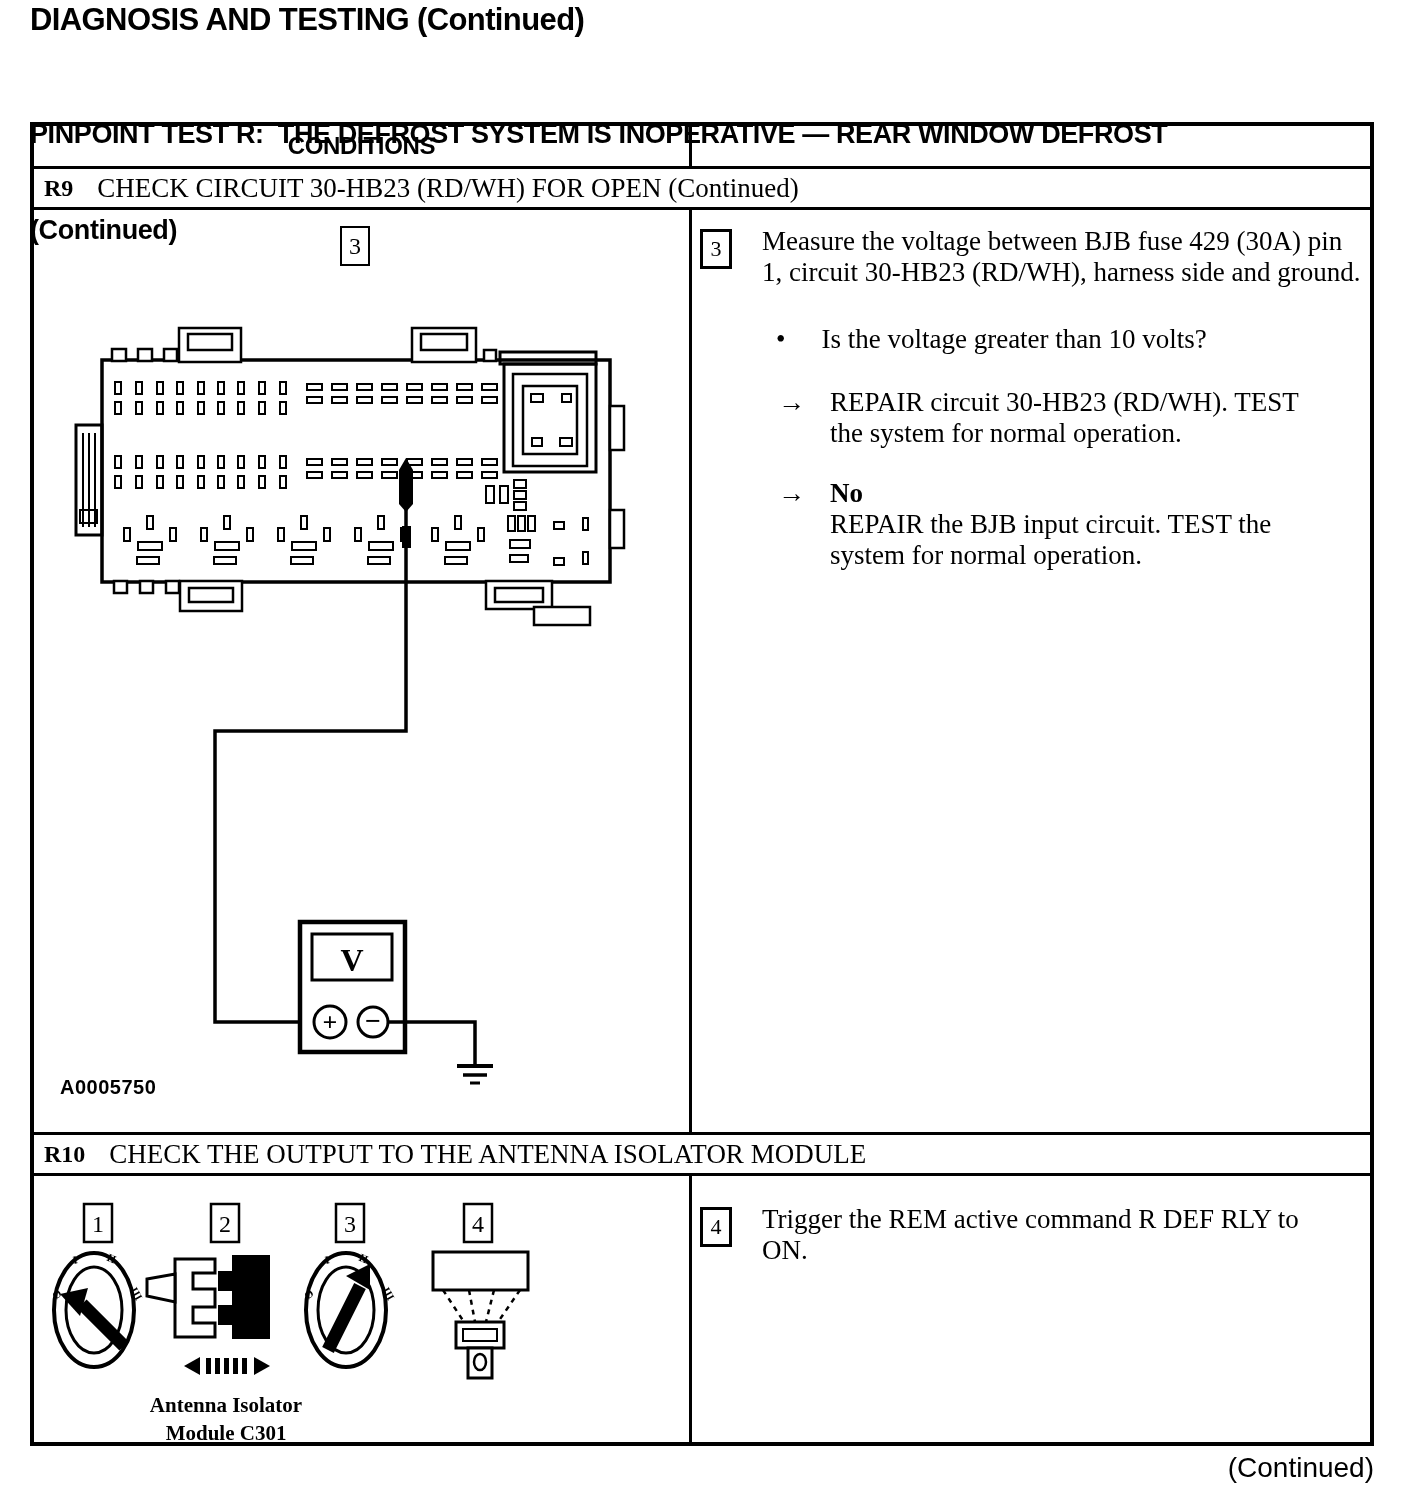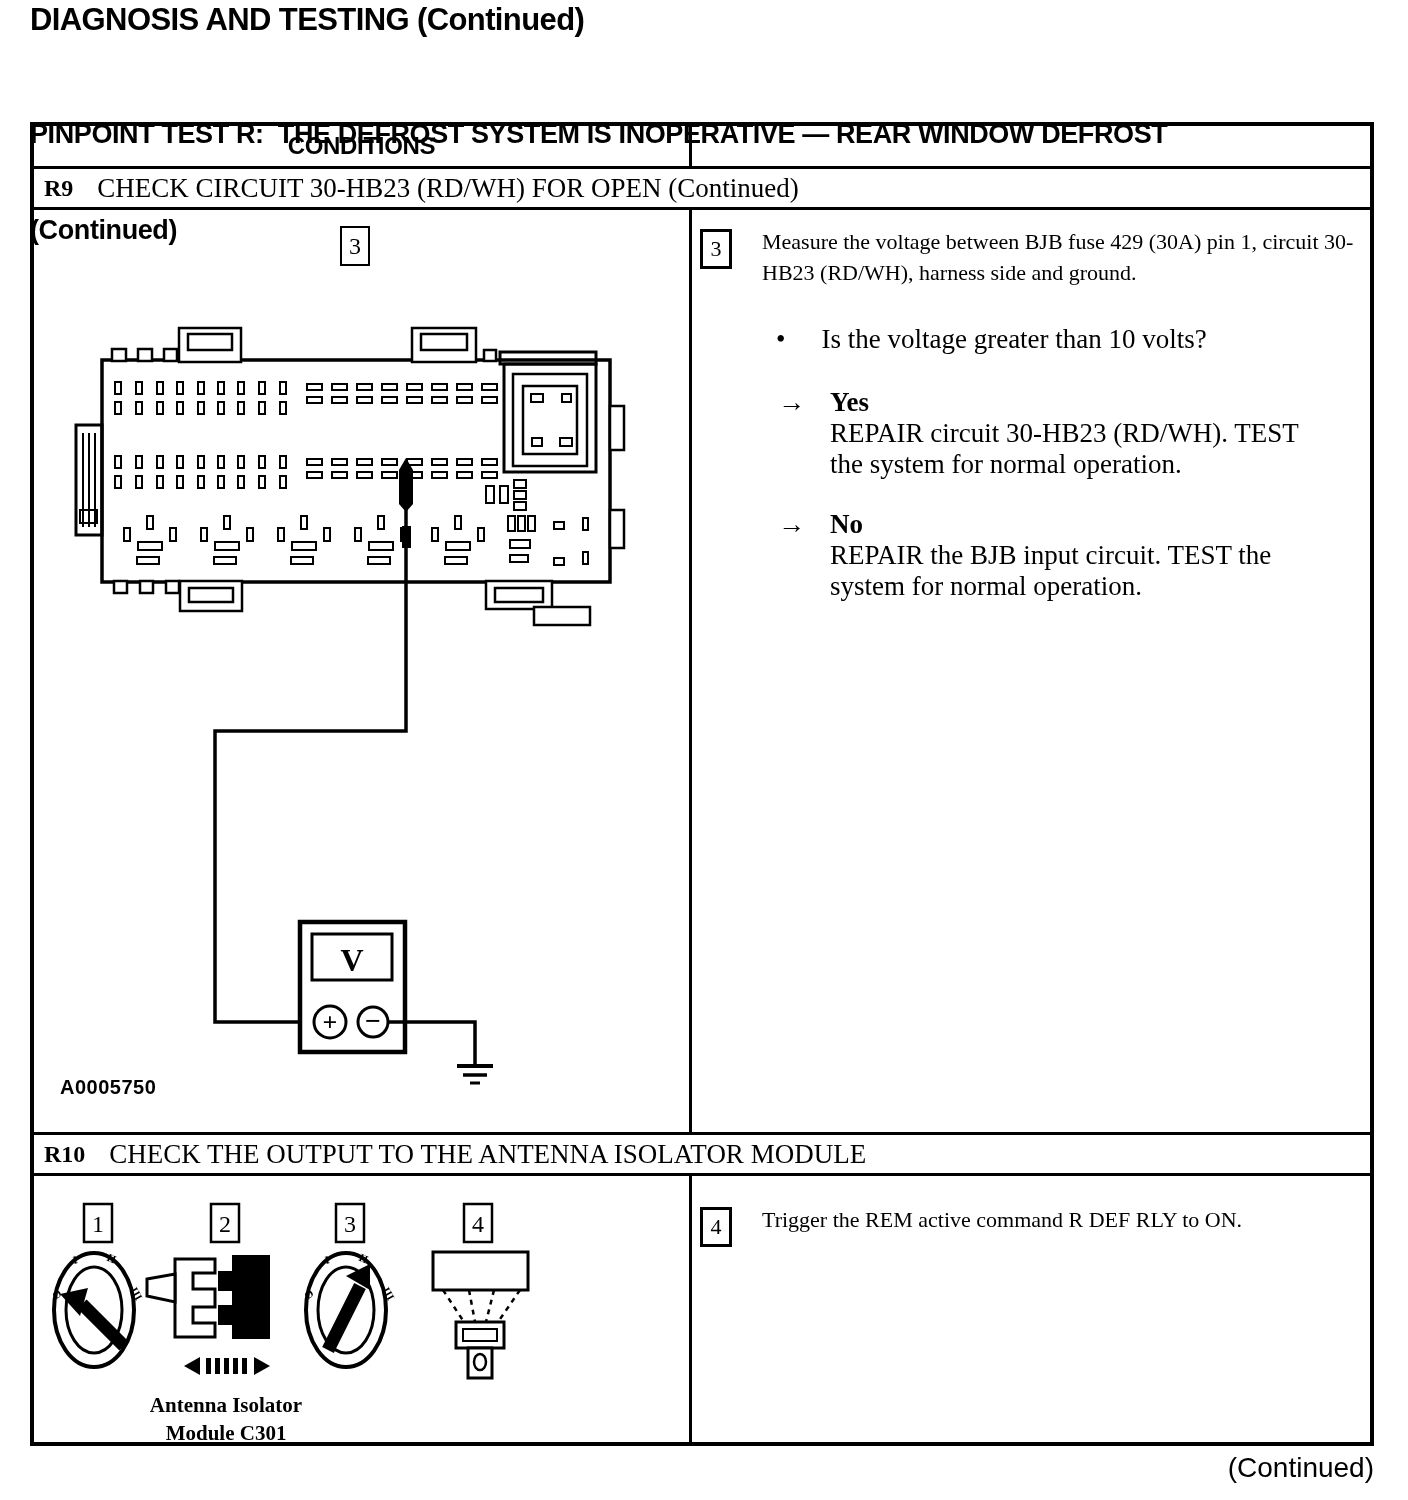--- a/index.html
+++ b/index.html
@@ -14,21 +14,21 @@
   .rowtitle{height:38px;border-bottom:3px solid #000;display:flex;align-items:center;padding-left:10px;font-size:27px;}
   .rowtitle .rid{font-weight:bold;font-size:24px;margin-right:24px;}
   .rowbody{display:flex;border-bottom:3px solid #000;}
   .rowbody .c1{width:655px;border-right:3px solid #000;position:relative;}
   .rowbody .c2{flex:1;position:relative;padding-left:8px;box-sizing:border-box;}
   #r9body{height:922px;}
   #r10body{height:266px;border-bottom:none;}
   .step{display:flex;}
   .numbox{width:26px;height:34px;border:3px solid #000;flex:none;display:flex;align-items:center;justify-content:center;
           font-size:22px;margin-top:3px;background:#fff;}
-  .step-text{font-size:22px;line-height:31px;margin:0 0 0 30px;width:600px;}
+  .step-text{font-size:27px;line-height:31px;margin:0 0 0 30px;width:600px;}
   .step-text.narrow{width:550px;}
   .bullet-line{display:flex;margin:36px 0 0 76px;font-size:27px;line-height:31px;}
   .bullet-line .bullet{margin-right:36px;}
   .branch{display:flex;margin:32px 0 0 78px;font-size:27px;line-height:31px;}
   .branch .arrow{width:52px;flex:none;}
   .branch .btxt{width:480px;}
   .blabel{font-weight:bold;}
   .callout3{position:absolute;left:306px;top:16px;width:26px;height:36px;border:2px solid #000;
             display:flex;align-items:center;justify-content:center;font-size:24px;background:#fff;}
   .figid{position:absolute;left:26px;top:866px;font:bold 20px "Liberation Sans",sans-serif;letter-spacing:0.5px;text-align:center;}
@@ -257,21 +257,20 @@
           <div class="numbox">3</div>
           <p class="step-text">Measure the voltage between BJB fuse 429 (30A) pin 1, circuit 30-HB23 (RD/WH), harness side and ground.</p>
         </div>
         <div class="bullet-line">
           <span class="bullet">•</span>
           <span>Is the voltage greater than 10 volts?</span>
         </div>
         <div class="branch">
           <span class="arrow">→</span>
           <div class="btxt">
-            <div class="blabel">Yes</div>
             <div>REPAIR circuit 30-HB23 (RD/WH). TEST the system for normal operation.</div>
           </div>
         </div>
         <div class="branch" style="margin-top:29px;">
           <span class="arrow">→</span>
           <div class="btxt">
             <div class="blabel">No</div>
             <div>REPAIR the BJB input circuit. TEST the system for normal operation.</div>
           </div>
         </div>

